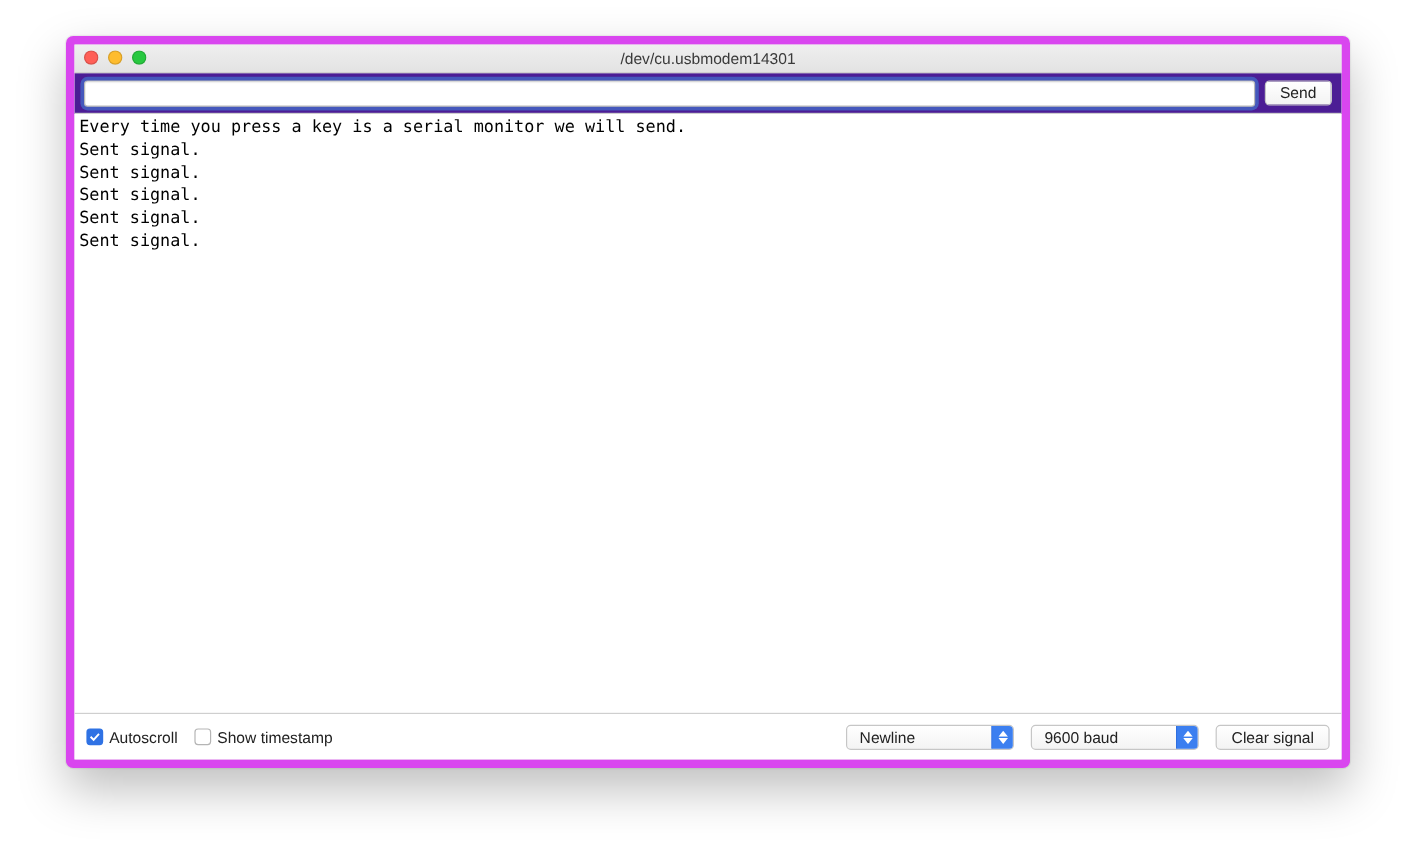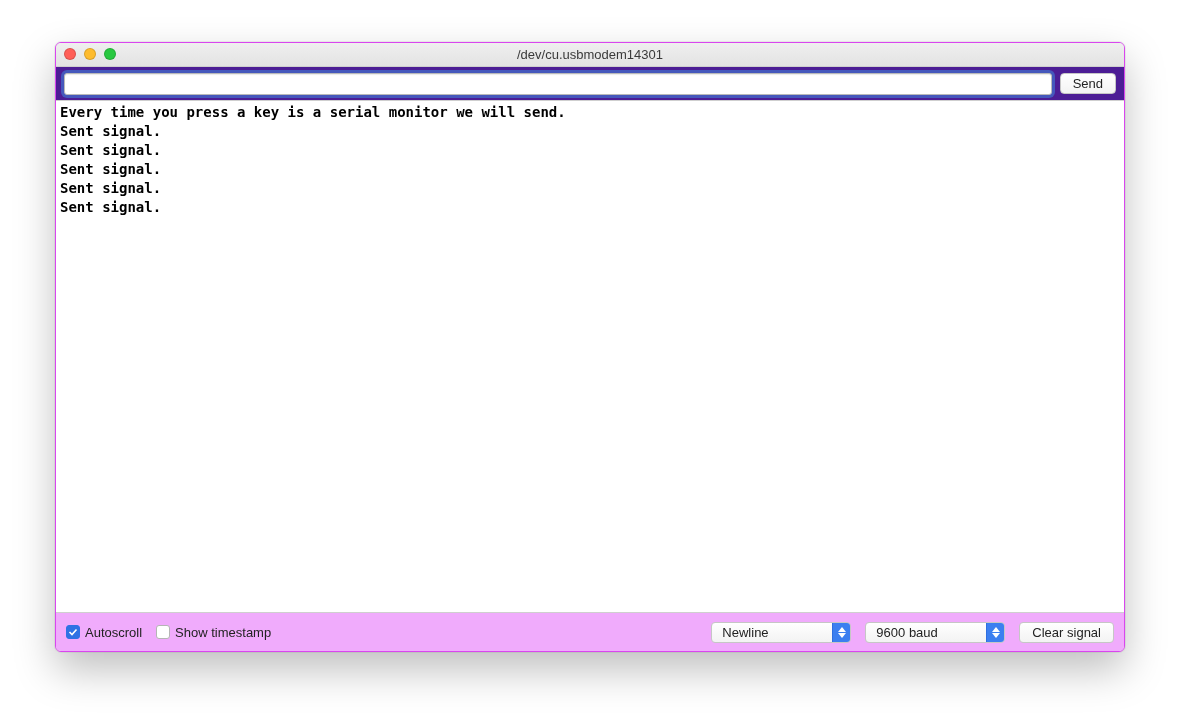--- a/index.html
+++ b/index.html
@@ -11,24 +11,24 @@
     font-size: 13px;
     color: #000;
   }
   .desktop {
     width: 1185px; height: 715px;
     position: relative;
     background: #ffffff;
   }
   .window {
     position: absolute;
-    left: 55px; top: 42px;
+    left: 55px; top: 30px;
     width: 1070px; height: 610px;
     background: #ececec;
-    border: 1px solid #d946ef;
+    border: 7px solid #d946ef;
     border-radius: 6px;
     box-shadow: 0 18px 40px rgba(0,0,0,0.25), 0 0 0 1px rgba(0,0,0,0.05);
     display: flex;
     flex-direction: column;
     overflow: hidden;
   }
   .titlebar {
     height: 24px;
     flex: 0 0 24px;
     background: linear-gradient(#efefef, #e3e3e3);
@@ -92,26 +92,25 @@
     background: #ffffff;
     border-top: none;
     border-bottom: 1px solid #cfcfcf;
     padding: 2px 4px 2px 4px;
     font-family: "Menlo", "Consolas", monospace;
     font-size: 14px;
     line-height: 19px;
     white-space: pre;
     overflow: hidden;
     color: #000;
-    font-weight: bold;
   }
   .bottombar {
     height: 38px;
     flex: 0 0 38px;
-    background: #f0abfc;
+    background: #ffffff;
     display: flex;
     align-items: center;
     padding: 0 10px;
     gap: 14px;
   }
   .check {
     display: flex;
     align-items: center;
     gap: 5px;
     font-size: 13px;

